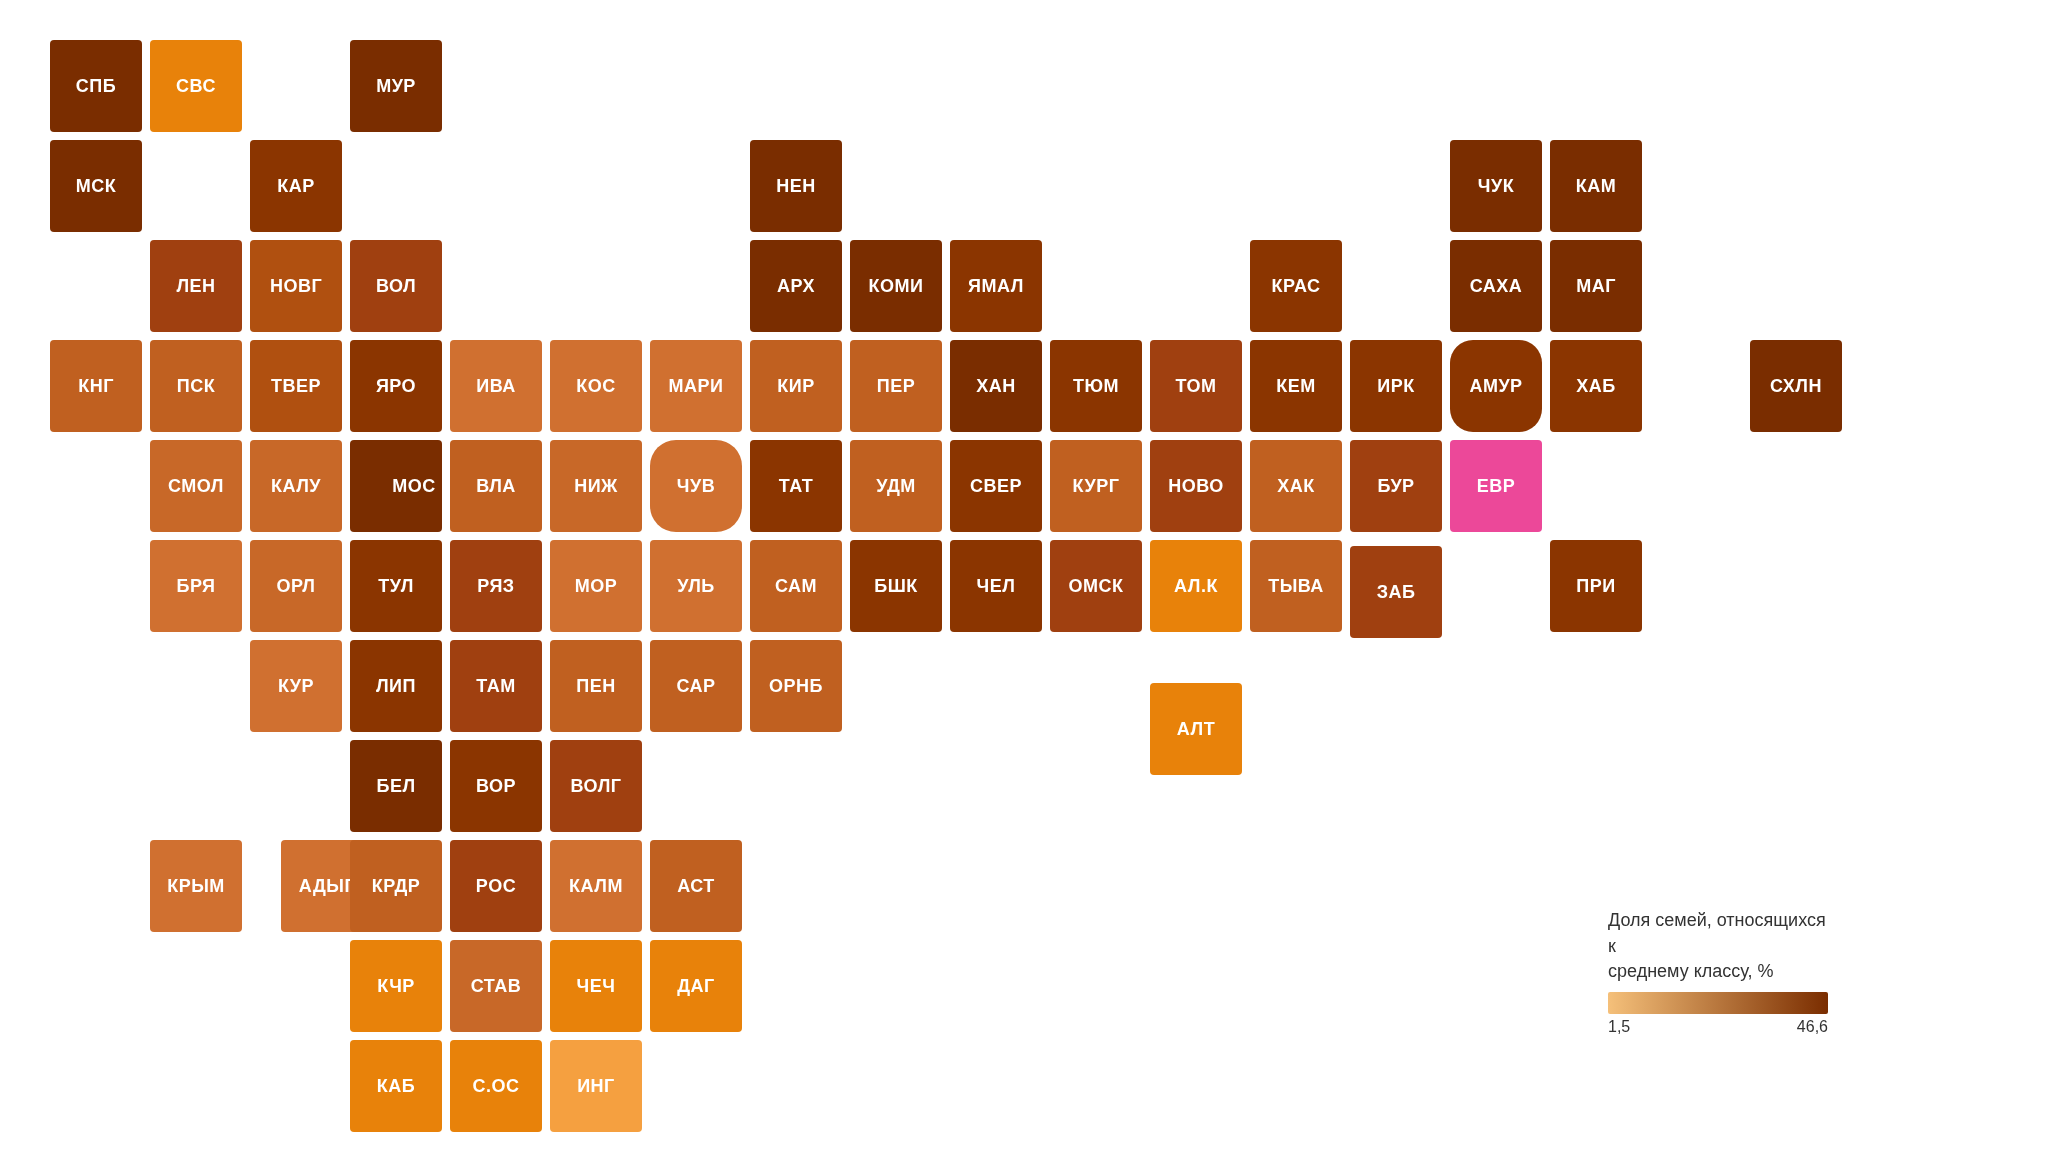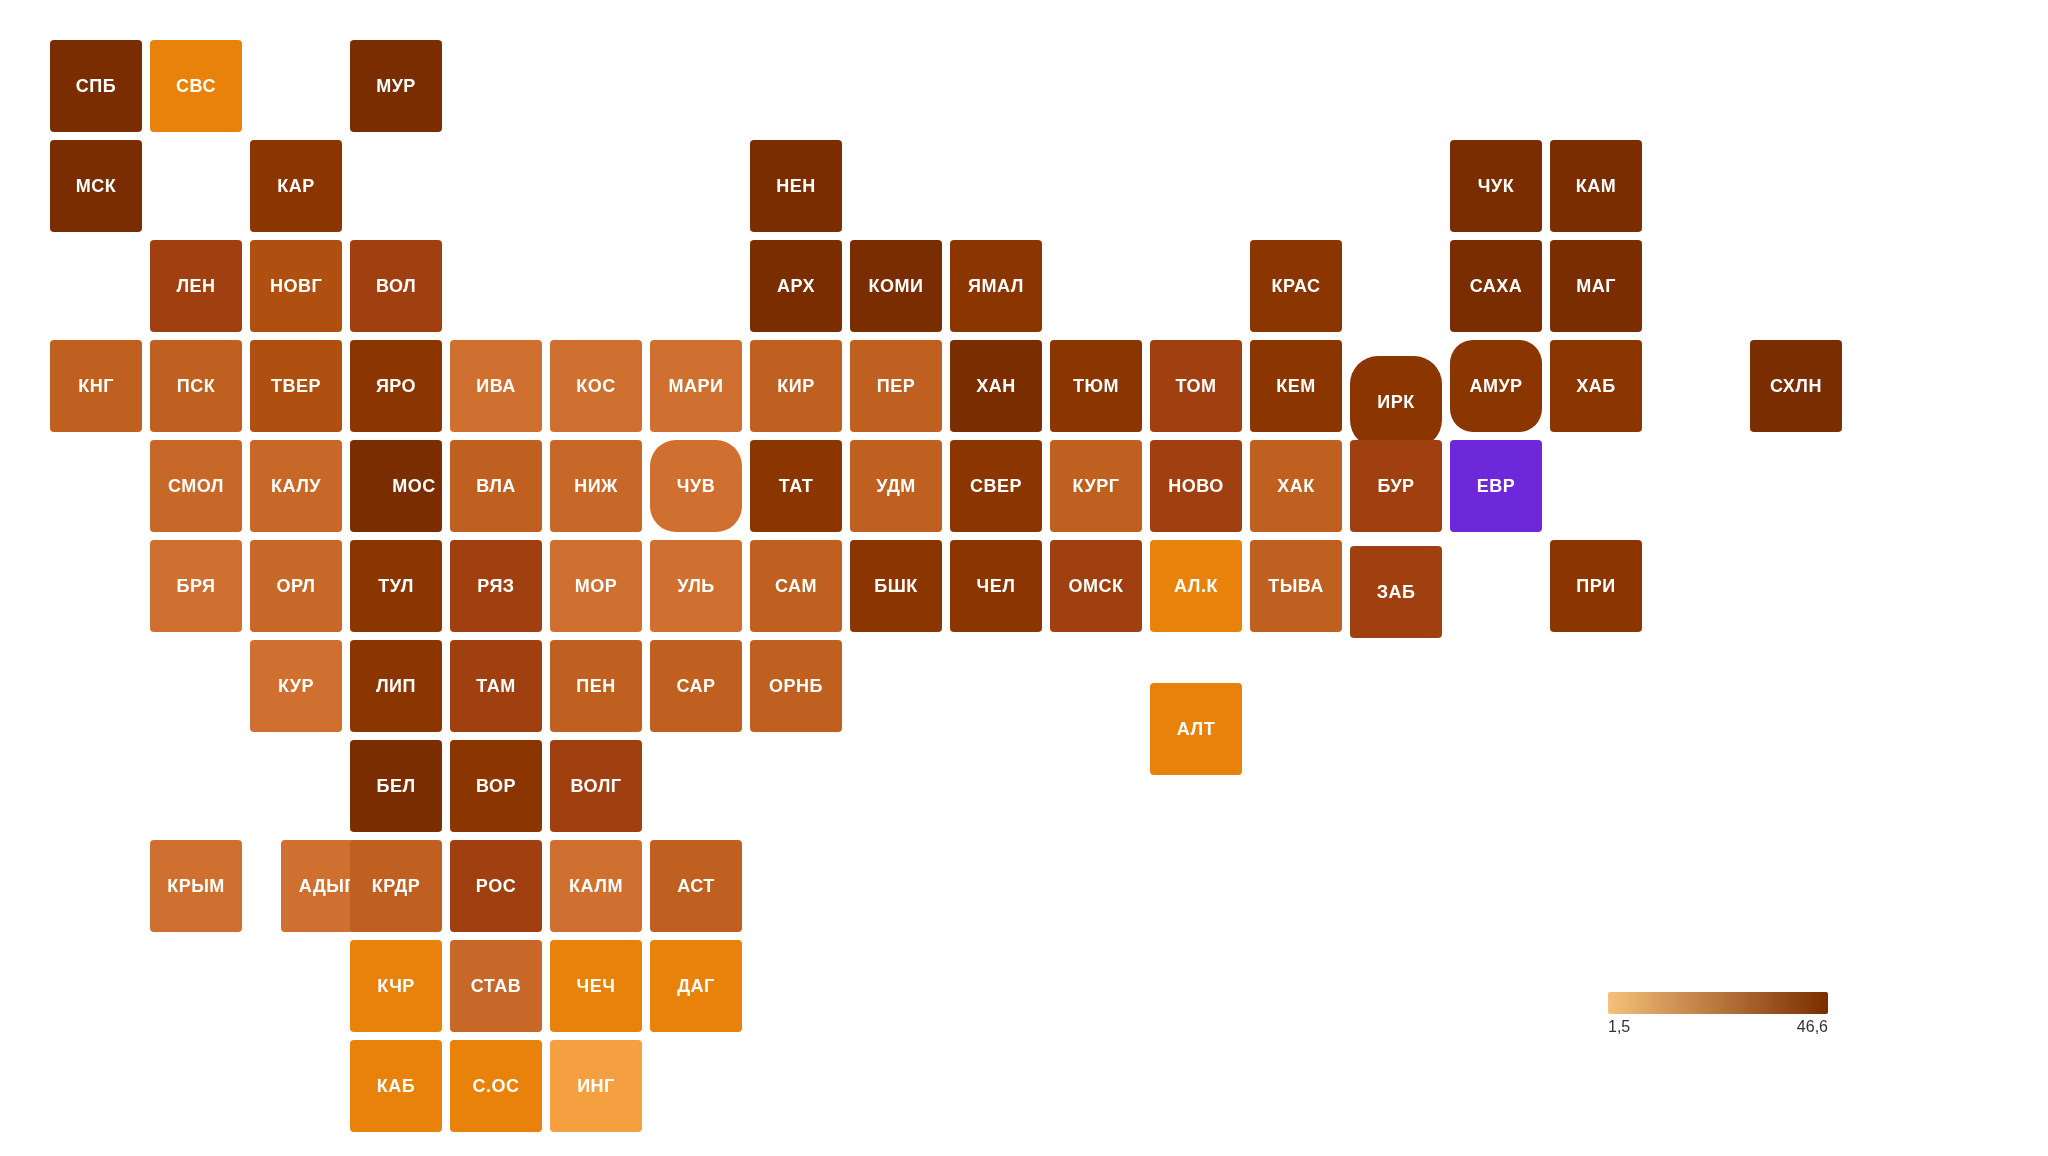--- a/index.html
+++ b/index.html
@@ -88,38 +88,38 @@
     <div class="cell" style="left: 330px; top: 320px; background-color: rgb(139, 53, 0);">ЯРО</div>
     <div class="cell" style="left: 430px; top: 320px; background-color: rgb(208, 112, 48);">ИВА</div>
     <div class="cell" style="left: 530px; top: 320px; background-color: rgb(208, 112, 48);">КОС</div>
     <div class="cell" style="left: 630px; top: 320px; background-color: rgb(208, 112, 48);">МАРИ</div>
     <div class="cell" style="left: 730px; top: 320px; background-color: rgb(192, 96, 32);">КИР</div>
     <div class="cell" style="left: 830px; top: 320px; background-color: rgb(192, 96, 32);">ПЕР</div>
     <div class="cell" style="left: 930px; top: 320px; background-color: rgb(122, 45, 0);">ХАН</div>
     <div class="cell" style="left: 1030px; top: 320px; background-color: rgb(139, 53, 0);">ТЮМ</div>
     <div class="cell" style="left: 1130px; top: 320px; background-color: rgb(160, 64, 16);">ТОМ</div>
     <div class="cell" style="left: 1230px; top: 320px; background-color: rgb(139, 53, 0);">КЕМ</div>
-    <div class="cell" style="left: 1330px; top: 336px; background-color: rgb(139, 53, 0); border-radius: 28px;">ИРК</div>
+    <div class="cell" style="left: 1330px; top: 320px; background-color: rgb(139, 53, 0);">ИРК</div>
     <div class="cell" style="left: 1430px; top: 320px; background-color: rgb(139, 53, 0); border-radius: 23px;">АМУР</div>
     <div class="cell" style="left: 1530px; top: 320px; background-color: rgb(139, 53, 0);">ХАБ</div>
     <div class="cell" style="left: 1730px; top: 320px; background-color: rgb(122, 45, 0);">СХЛН</div>
     <div class="cell" style="left: 130px; top: 420px; background-color: rgb(200, 104, 40);">СМОЛ</div>
     <div class="cell" style="left: 230px; top: 420px; background-color: rgb(200, 104, 40);">КАЛУ</div>
     <div class="cell" style="left: 330px; top: 420px; background-color: rgb(122, 45, 0); padding-left: 36px;">МОС</div>
     <div class="cell" style="left: 430px; top: 420px; background-color: rgb(192, 96, 32);">ВЛА</div>
     <div class="cell" style="left: 530px; top: 420px; background-color: rgb(200, 104, 40);">НИЖ</div>
     <div class="cell" style="left: 630px; top: 420px; background-color: rgb(208, 112, 48); border-radius: 26px;">ЧУВ</div>
     <div class="cell" style="left: 730px; top: 420px; background-color: rgb(139, 53, 0);">ТАТ</div>
     <div class="cell" style="left: 830px; top: 420px; background-color: rgb(192, 96, 32);">УДМ</div>
     <div class="cell" style="left: 930px; top: 420px; background-color: rgb(139, 53, 0);">СВЕР</div>
     <div class="cell" style="left: 1030px; top: 420px; background-color: rgb(192, 96, 32);">КУРГ</div>
     <div class="cell" style="left: 1130px; top: 420px; background-color: rgb(160, 64, 16);">НОВО</div>
     <div class="cell" style="left: 1230px; top: 420px; background-color: rgb(192, 96, 32);">ХАК</div>
     <div class="cell" style="left: 1330px; top: 420px; background-color: rgb(160, 64, 16);">БУР</div>
-    <div class="cell" style="left: 1430px; top: 420px; background-color: #6d28d9;">ЕВР</div>
+    <div class="cell" style="left: 1430px; top: 420px; background-color: #ec4899;">ЕВР</div>
     <div class="cell" style="left: 130px; top: 520px; background-color: rgb(208, 112, 48);">БРЯ</div>
     <div class="cell" style="left: 230px; top: 520px; background-color: rgb(200, 104, 40);">ОРЛ</div>
     <div class="cell" style="left: 330px; top: 520px; background-color: rgb(139, 53, 0);">ТУЛ</div>
     <div class="cell" style="left: 430px; top: 520px; background-color: rgb(160, 64, 16);">РЯЗ</div>
     <div class="cell" style="left: 530px; top: 520px; background-color: rgb(208, 112, 48);">МОР</div>
     <div class="cell" style="left: 630px; top: 520px; background-color: rgb(208, 112, 48);">УЛЬ</div>
     <div class="cell" style="left: 730px; top: 520px; background-color: rgb(192, 96, 32);">САМ</div>
     <div class="cell" style="left: 830px; top: 520px; background-color: rgb(139, 53, 0);">БШК</div>
     <div class="cell" style="left: 930px; top: 520px; background-color: rgb(139, 53, 0);">ЧЕЛ</div>
     <div class="cell" style="left: 1030px; top: 520px; background-color: rgb(160, 64, 16);">ОМСК</div>
@@ -146,20 +146,24 @@
     <div class="cell" style="left: 330px; top: 920px; background-color: rgb(232, 130, 10);">КЧР</div>
     <div class="cell" style="left: 430px; top: 920px; background-color: rgb(200, 104, 40);">СТАВ</div>
     <div class="cell" style="left: 530px; top: 920px; background-color: rgb(232, 130, 10);">ЧЕЧ</div>
     <div class="cell" style="left: 630px; top: 920px; background-color: rgb(232, 130, 10);">ДАГ</div>
     <div class="cell" style="left: 330px; top: 1020px; background-color: rgb(232, 130, 10);">КАБ</div>
     <div class="cell" style="left: 430px; top: 1020px; background-color: rgb(232, 130, 10);">С.ОС</div>
     <div class="cell" style="left: 530px; top: 1020px; background-color: rgb(245, 160, 64);">ИНГ</div>
   </div>
 
 <div class="legend-container">
+  <div class="legend-title">
+    <span>Доля семей, относящихся к</span><br>
+    <span>среднему классу, %</span>
+  </div>
   <div class="legend-bar-row">
     <div class="legend-bar"></div>
   </div>
   <div class="legend-labels">
     <span>1,5</span>
     <span>46,6</span>
   </div>
 </div>
 
 </body></html>

